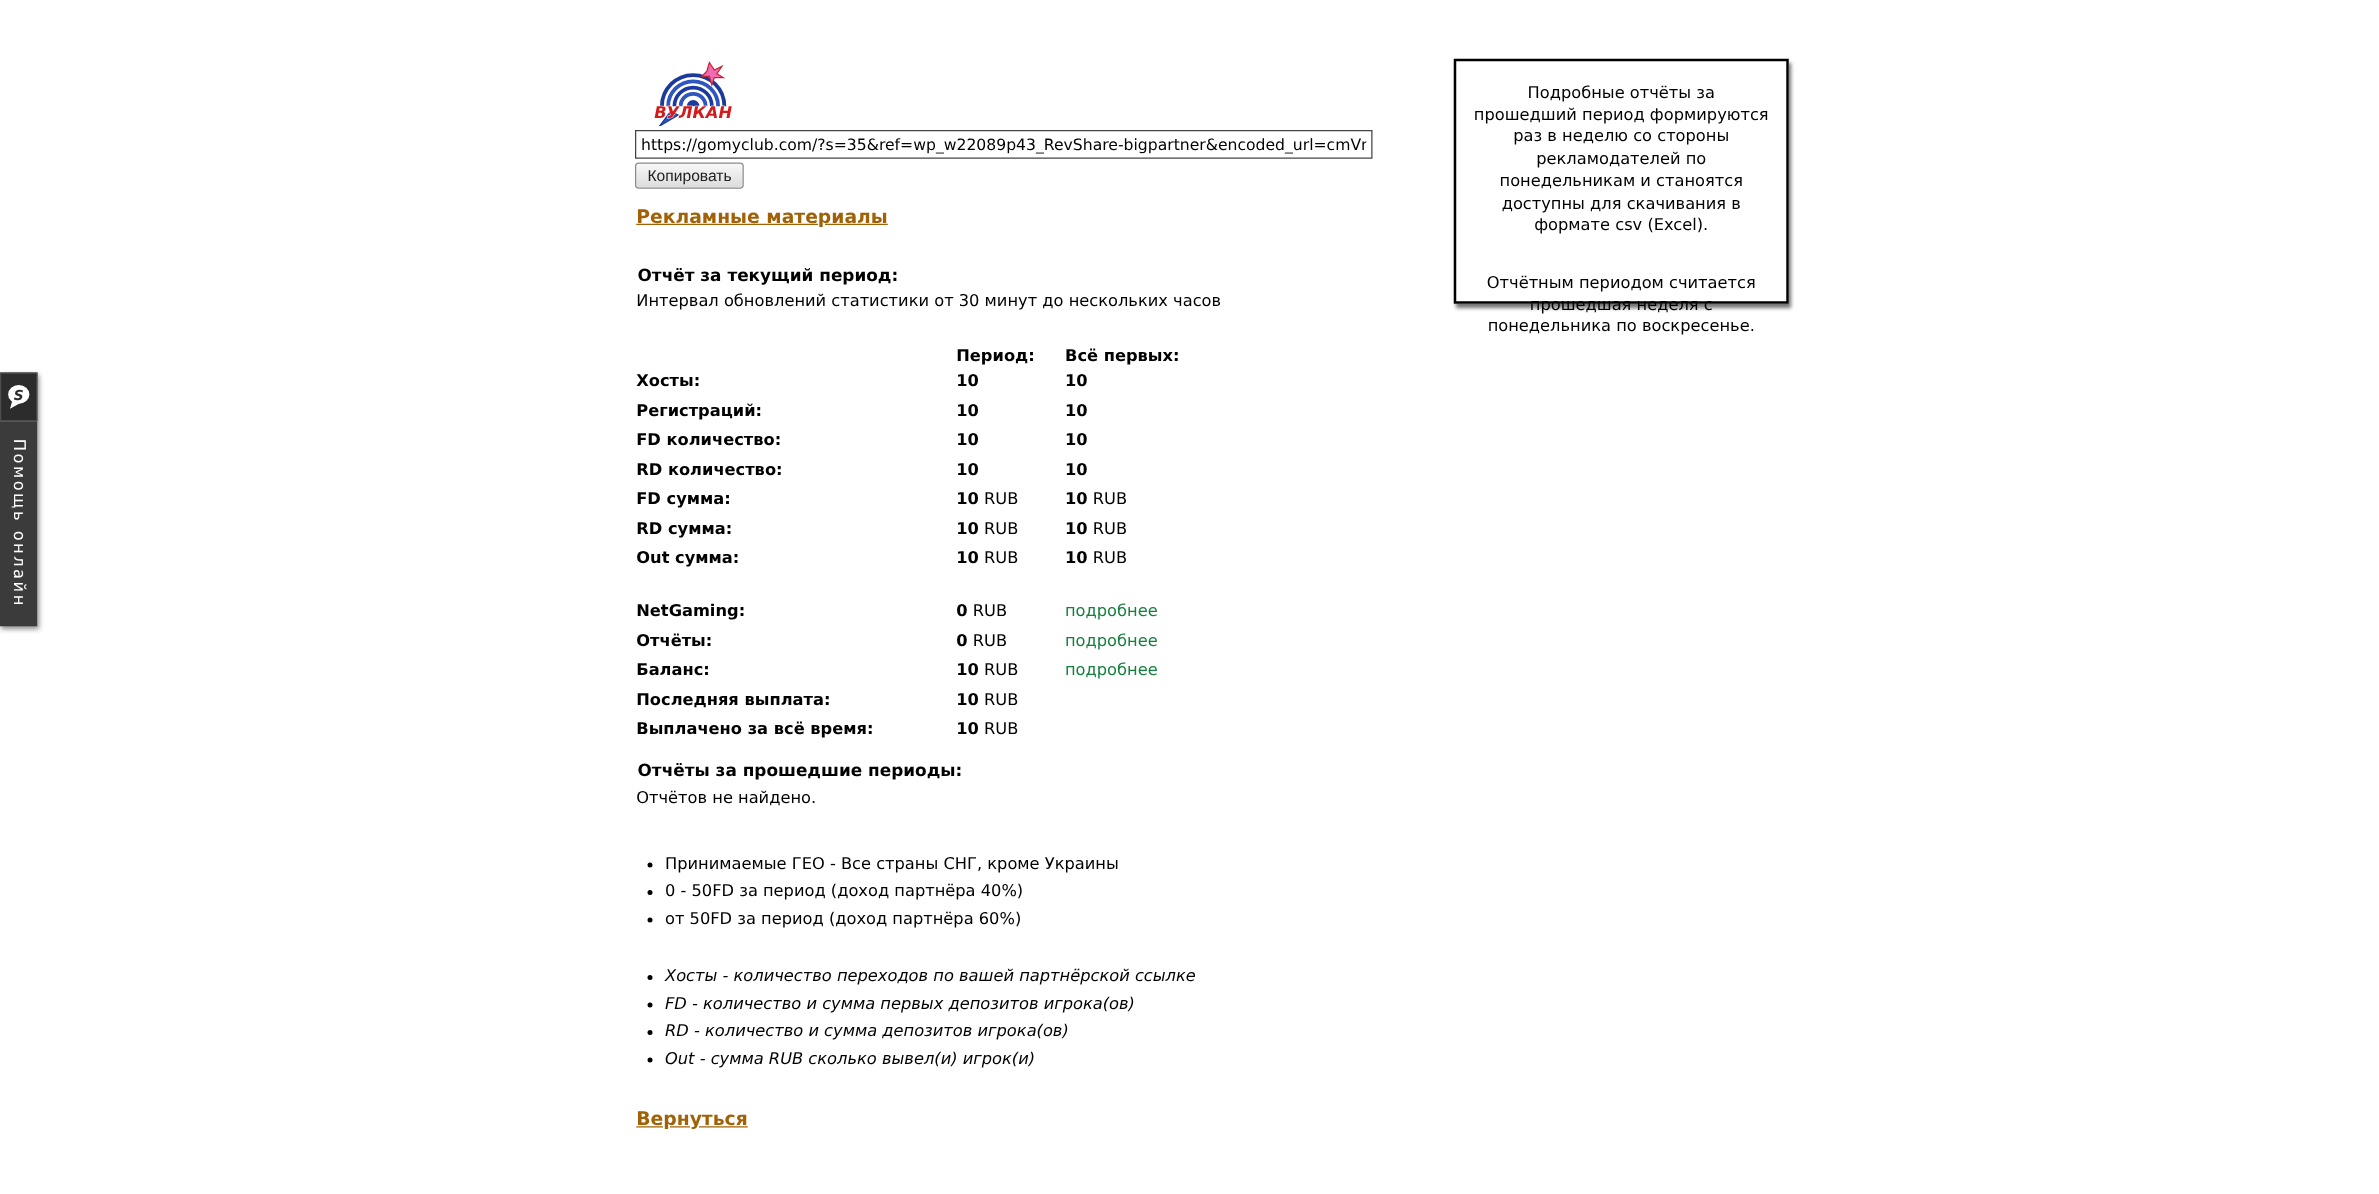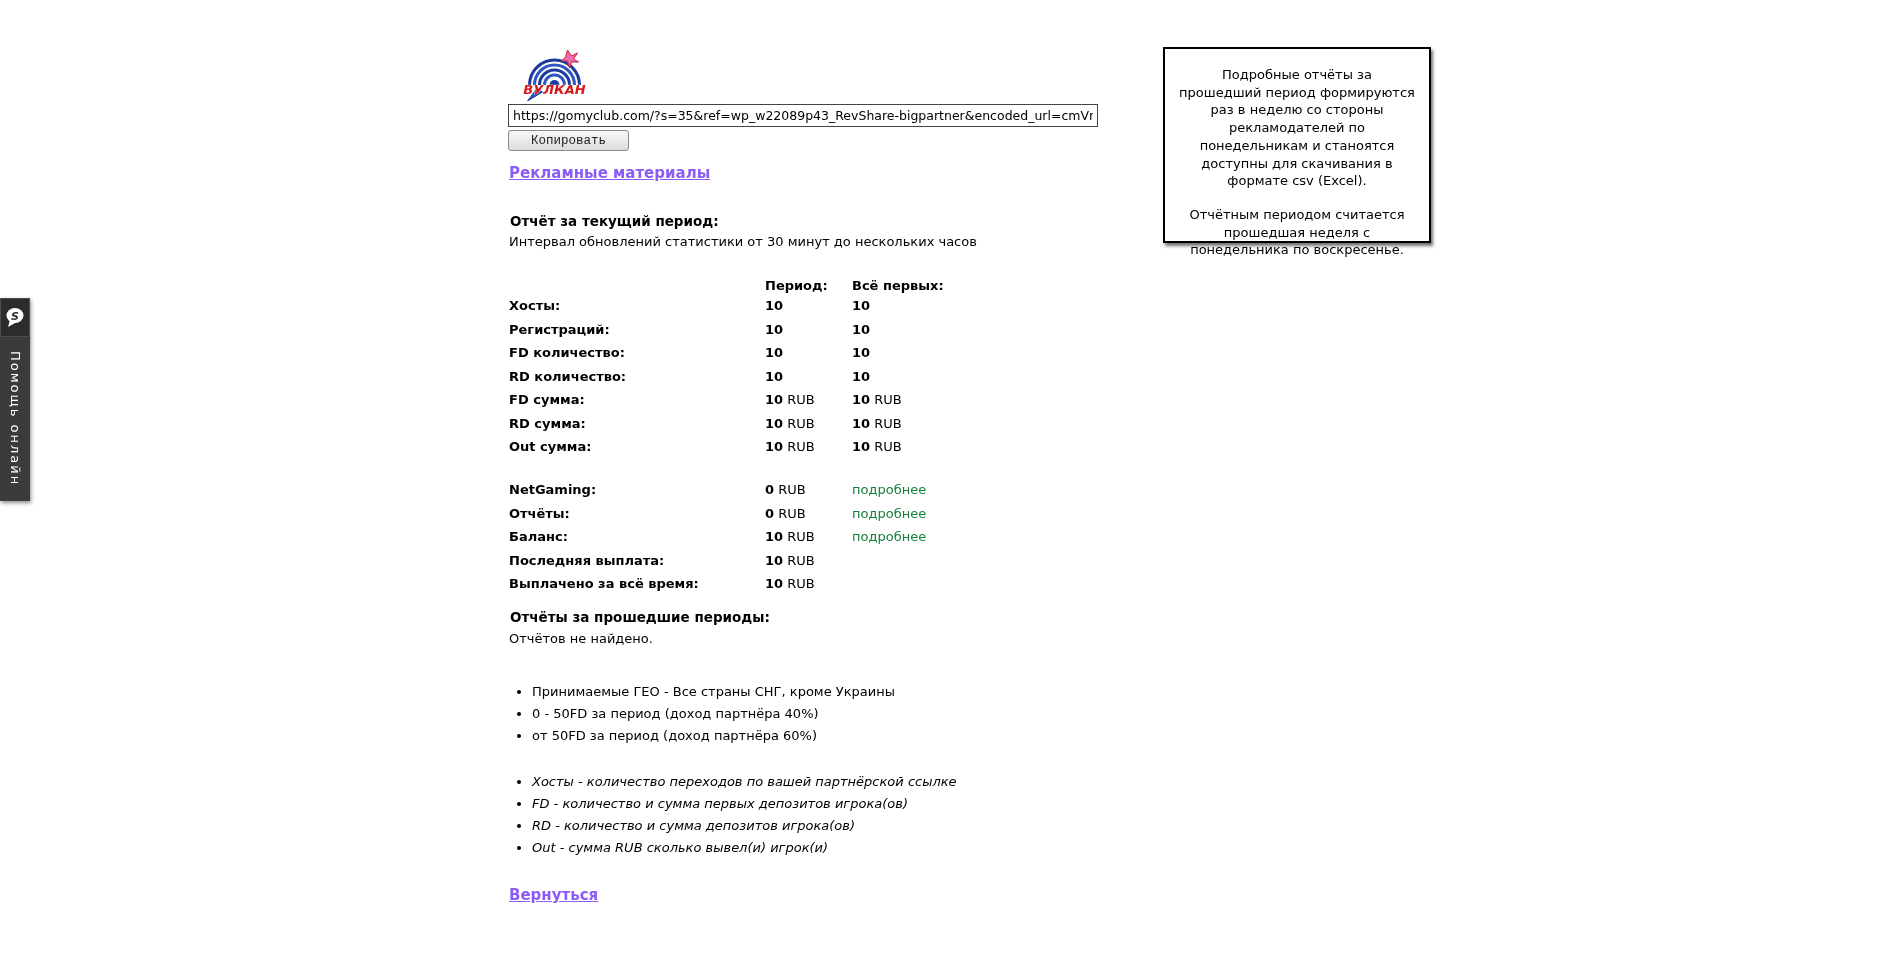--- a/index.html
+++ b/index.html
@@ -10,27 +10,27 @@
   
   .logo { position:absolute; left:521px; top:49px; width:67px; height:52px; }
 
   
   .ref-input {
     position:absolute; left:508px; top:104px; width:590px; height:23px;
     border:1px solid #444; background:#fff; font-family:"DejaVu Sans", sans-serif;
     font-size:12.5px; padding:2px 4px; color:#000; border-radius:0;
   }
   .copy-btn {
-    position:absolute; left:508px; top:130px; height:21px; padding:1px 22px;
-    font-family:Liberation Mono, monospace; font-size:12.5px; color:#222;
+    position:absolute; left:508px; top:130px; height:21px; padding:1px 9px;
+    font-family:Liberation Sans, sans-serif; font-size:12.5px; color:#222;
     background:linear-gradient(#f8f8f8,#dcdcdc); border:1px solid #8b8b8b; border-radius:3px;
   }
 
   
-  .red-link { position:absolute; left:509px; color:#8b5cf6; font-weight:bold;
+  .red-link { position:absolute; left:509px; color:#a16207; font-weight:bold;
     font-size:15px; text-decoration:underline; cursor:pointer; }
   .red-link.materials { top:164px; }
   .red-link.back { top:886px; }
 
   
   .sect-title { position:absolute; left:510px; font-weight:bold; font-size:13.5px; }
   .plain { position:absolute; left:509px; font-size:13px; }
 
   
   .grid { position:absolute; left:509px; display:grid;
@@ -53,21 +53,21 @@
   
   #past-title { top:609px; }
   #past-empty { top:631px; }
 
   
   .info-box {
     position:absolute; left:1163px; top:47px; width:268px; height:196px;
     background:#fff; border:2px solid #000; box-shadow:2px 3px 3px rgba(0,0,0,.55);
     padding:17px 14px; text-align:center; font-size:13px; line-height:17.7px;
   }
-  .info-box p + p { margin-top:16px; }
+  .info-box p + p { margin-top:28px; }
 
   
   .help-tab { position:absolute; left:0; top:298px; width:30px;
               box-shadow:1px 2px 4px rgba(0,0,0,.45); }
   .help-icon-block { width:30px; height:39px; background:#2c2c2c;
     border:1px solid #4d4d4d; display:flex; align-items:center; justify-content:center; }
   .help-text-block { width:30px; height:164px; background:#3b3b3b;
     display:flex; align-items:center; justify-content:center; }
   .help-text { writing-mode:vertical-rl; text-orientation:sideways;
     color:#fff; font-size:13px; letter-spacing:2px; white-space:nowrap; }

